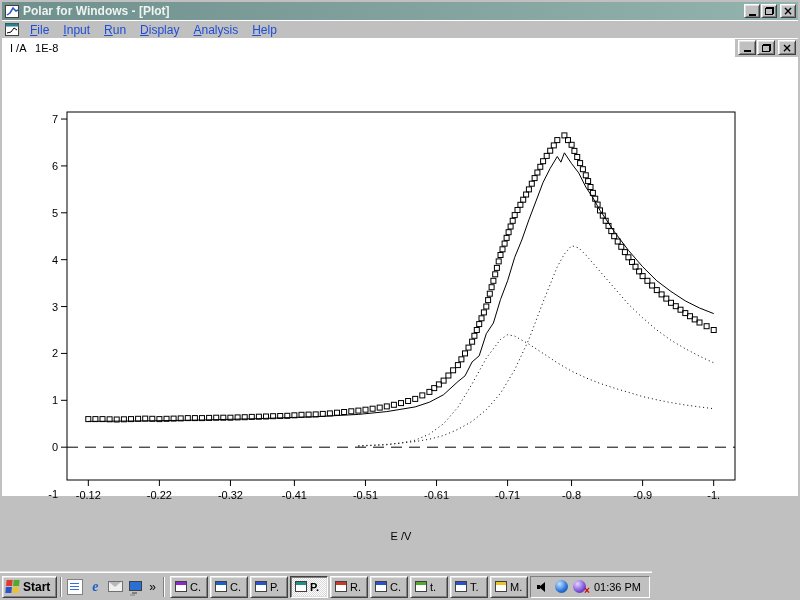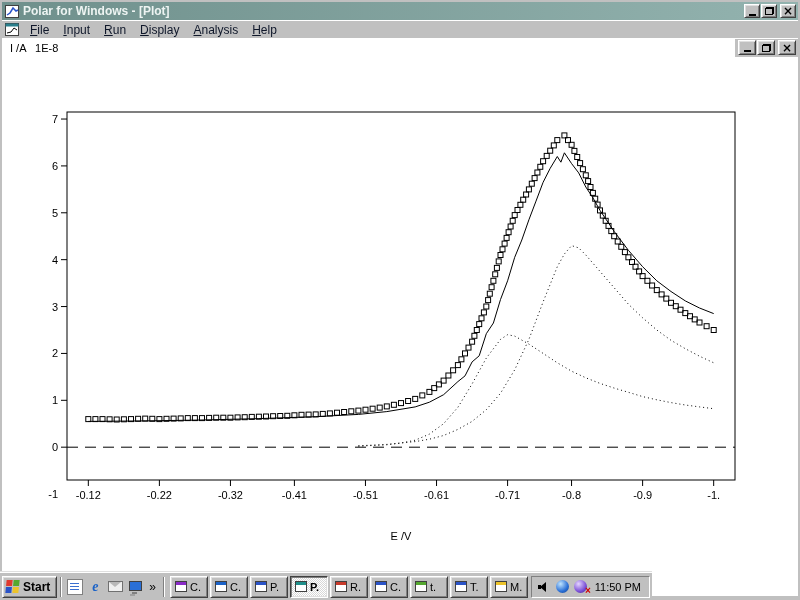--- a/index.html
+++ b/index.html
@@ -1,38 +1,38 @@
 <!DOCTYPE html>
 <html><head>
 <meta charset="utf-8">
 <style>
   *{margin:0;padding:0;box-sizing:border-box;font-family:"Liberation Sans","DejaVu Sans",sans-serif;}
   html,body{width:800px;height:600px;overflow:hidden;background:#c0c0c0;}
-  .app{position:absolute;left:0;top:0;width:800px;height:596px;background:#fff;border:2px solid #c0c0c0;border-bottom:none;}
+  .app{position:absolute;left:0;top:0;width:800px;height:496px;background:#fff;border:2px solid #c0c0c0;border-bottom:none;}
   
   .titlebar{position:absolute;left:0;top:0;right:0;height:18px;background:linear-gradient(90deg,#6f908c,#93b3af);display:flex;align-items:center;padding:0 2px;}
   .app-icon{width:14px;height:13px;margin-left:1px;flex:0 0 auto;}
   .title-text{color:#edf4f2;font-weight:bold;font-size:12px;margin-left:4px;flex:1;white-space:nowrap;overflow:hidden;}
   .bevel{background:#c0c0c0;border:1px solid;border-color:#fff #404040 #404040 #fff;box-shadow:inset 1px 1px 0 #dfdfdf,inset -1px -1px 0 #808080;}
   .bevel.pressed{border-color:#404040 #fff #fff #404040;box-shadow:inset 1px 1px 0 #808080,inset -1px -1px 0 #dfdfdf;
     background-color:#d8d8d8;
     background-image:linear-gradient(45deg,#fff 25%,transparent 25%,transparent 75%,#fff 75%),linear-gradient(45deg,#fff 25%,transparent 25%,transparent 75%,#fff 75%);
     background-size:2px 2px;background-position:0 0,1px 1px;}
   .tb-btn{width:16px;height:14px;display:flex;align-items:center;justify-content:center;margin-left:1px;cursor:default;}
   .tb-btn.lg{width:18px;height:15px;}
   .g-min{width:7px;height:2px;background:#000;margin-top:7px;}
   .g-restore{position:relative;width:9px;height:8px;}
   .g-restore:before{content:"";position:absolute;right:0;top:0;width:6px;height:5px;border:1px solid #000;}
   .g-restore:after{content:"";position:absolute;left:0;bottom:0;width:6px;height:5px;border:1px solid #000;background:#c0c0c0;}
   .g-close{font-weight:bold;font-size:12px;line-height:10px;font-family:"DejaVu Sans",sans-serif;}
   .gap{margin-left:3px;}
   
   .menubar{position:absolute;left:0;top:19px;right:0;height:17px;background:#c0c0c0;display:flex;align-items:center;font-size:12px;}
   .mdi-icon{width:14px;height:13px;margin:0 4px 0 3px;flex:0 0 auto;}
-  .menu-item{padding:1px 7px;color:#0f172a;cursor:default;}
+  .menu-item{padding:1px 7px;color:#1d4ed8;cursor:default;}
   
   .child-controls{position:absolute;right:0;top:37px;background:#c0c0c0;padding:1px 2px 2px 2px;display:flex;align-items:center;}
   
   .ylabel{position:absolute;left:8px;top:40px;font-size:11px;color:#000;white-space:pre;}
   #plot-svg{position:absolute;left:0;top:56px;}
   
   .taskbar{position:absolute;left:0;bottom:0;width:652px;height:28px;background:#c0c0c0;border-top:1px solid #fff;box-shadow:0 -1px 0 #dfdfdf;display:flex;align-items:center;padding:0 2px;}
   .start-btn{height:22px;display:flex;align-items:center;padding:0 6px 0 3px;font-weight:bold;font-size:12px;cursor:default;flex:0 0 auto;}
   .start-logo{width:13px;height:13px;display:grid;grid-template-columns:1fr 1fr;grid-template-rows:1fr 1fr;gap:1px;margin-right:4px;transform:skewX(-6deg);}
   .start-logo i:nth-child(1){background:#e03a2f;}
@@ -364,15 +364,15 @@
         <span class="task-icon"></span>
         <span>M.</span>
       </div>
     </div>
   <div class="tray">
     <span class="volume-icon"></span>
     <span class="net-icon net-blue"></span>
     <span class="net-icon net-purple">
         <span class="error-x">×</span>
       </span>
-    <span class="clock">11:50 PM</span>
+    <span class="clock">01:36 PM</span>
   </div>
 </div>
 
 </body></html>

